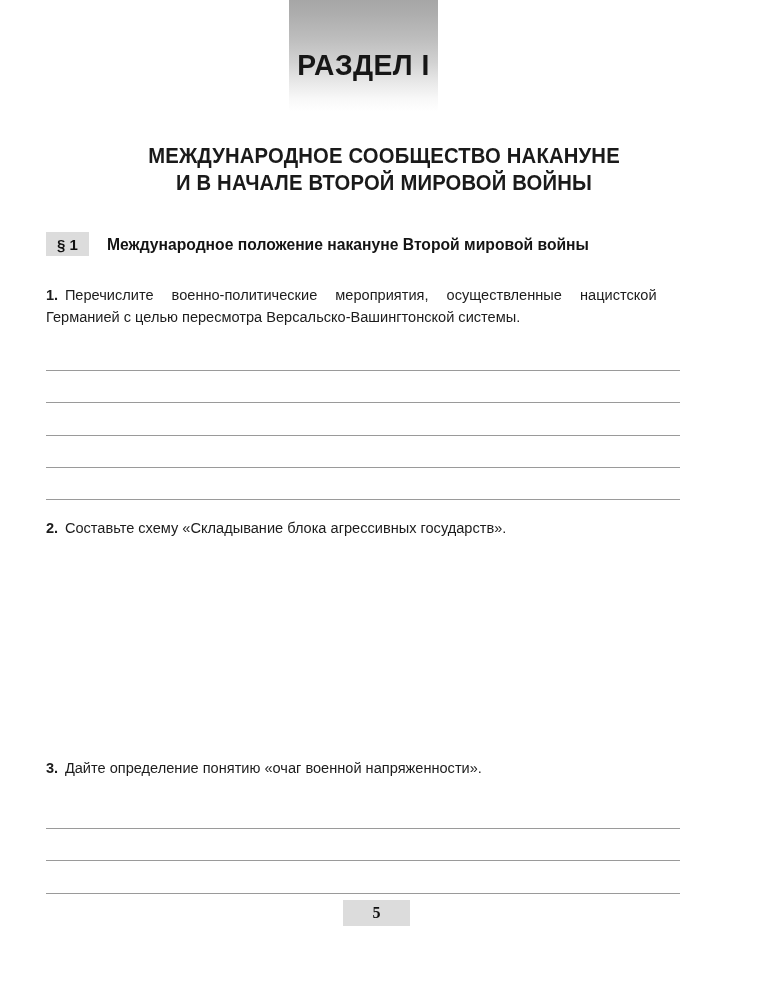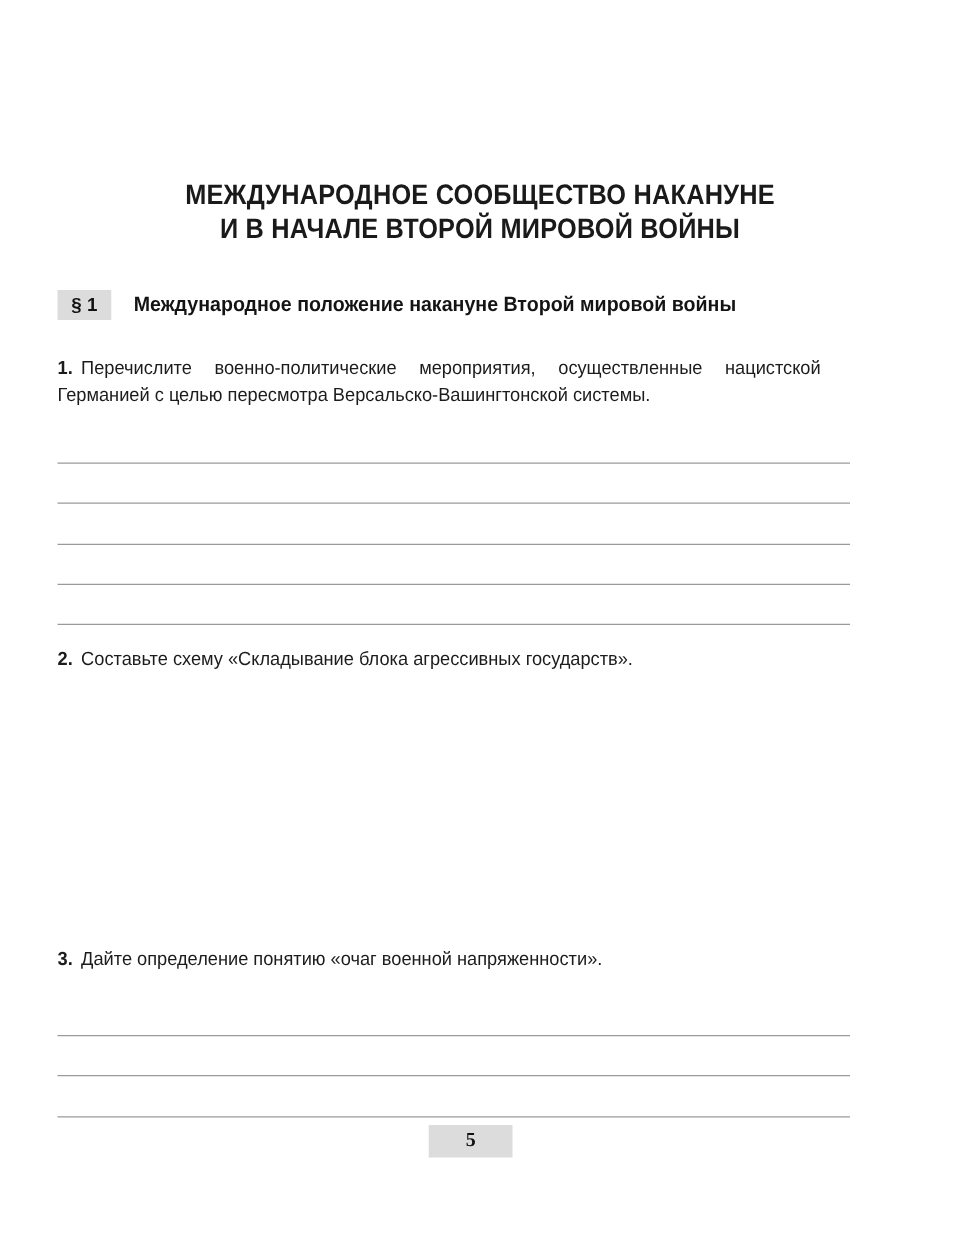--- a/index.html
+++ b/index.html
@@ -153,20 +153,23 @@
     font-weight: bold;
     font-size: 16px;
     color: #111111;
   }
 </style>
 </head>
 <body>
 
 <div class="page">
 
+  <div class="banner">
+    <div class="banner-label">РАЗДЕЛ I</div>
+  </div>
 
   <div class="unit-title">
     <span class="tline">МЕЖДУНАРОДНОЕ СООБЩЕСТВО НАКАНУНЕ</span>
     <span class="tline">И В НАЧАЛЕ ВТОРОЙ МИРОВОЙ ВОЙНЫ</span>
   </div>
 
   <div class="para-header">
     <div class="para-chip">§ 1</div>
     <div class="para-title">Международное положение накануне Второй мировой войны</div>
   </div>

